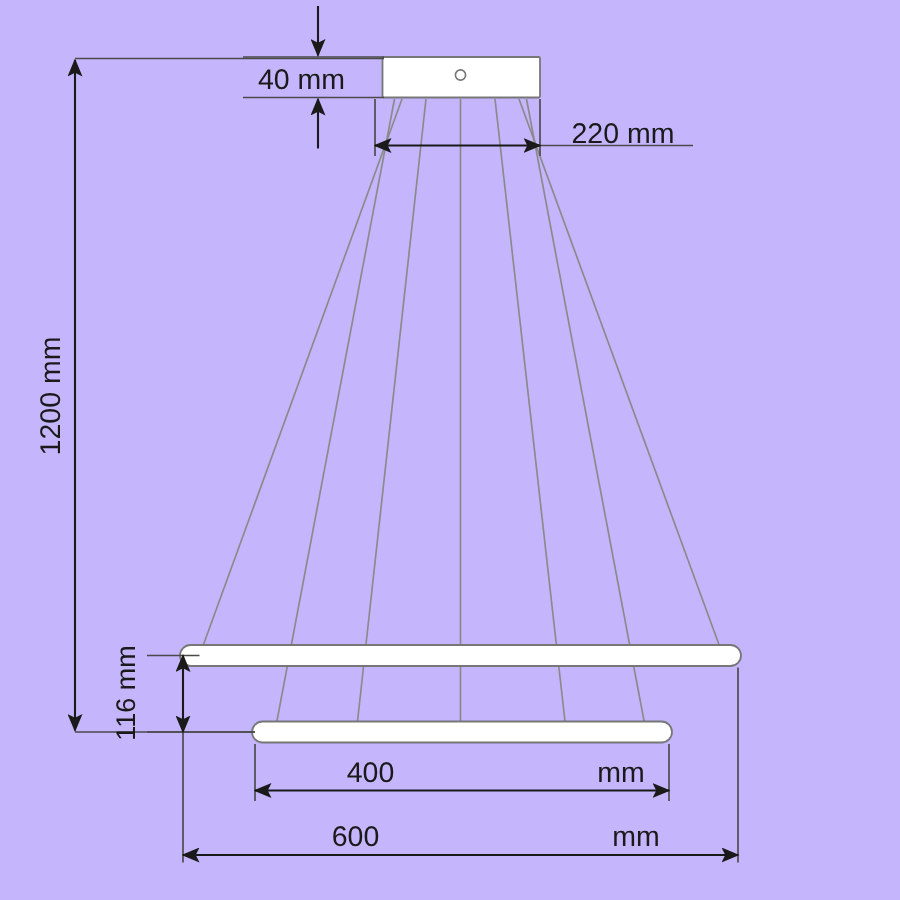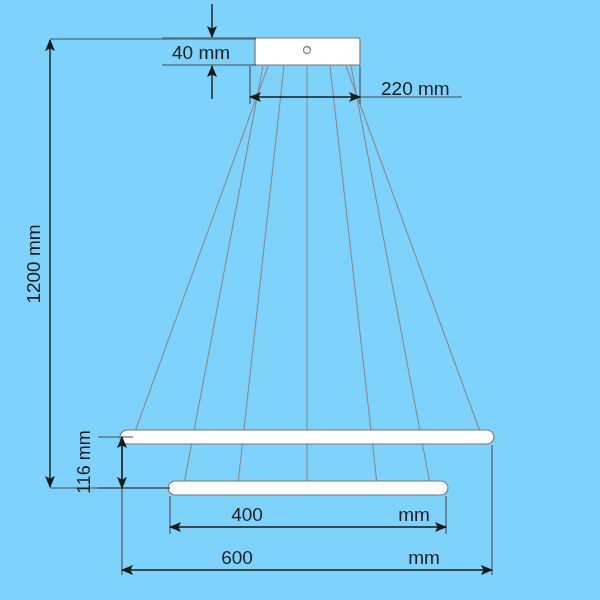--- a/index.html
+++ b/index.html
@@ -7,21 +7,21 @@
     padding: 0;
     background: #ffffff;
   }
   body {
     font-family: "Liberation Sans", sans-serif;
   }
   #drawing-root {
     position: relative;
     width: 600px;
     height: 600px;
-    background: #7dd3fc;
+    background: #c4b5fd;
     overflow: hidden;
   }
   #drawing-svg {
     position: absolute;
     top: 0;
     left: 0;
     width: 600px;
     height: 600px;
     display: block;
   }

